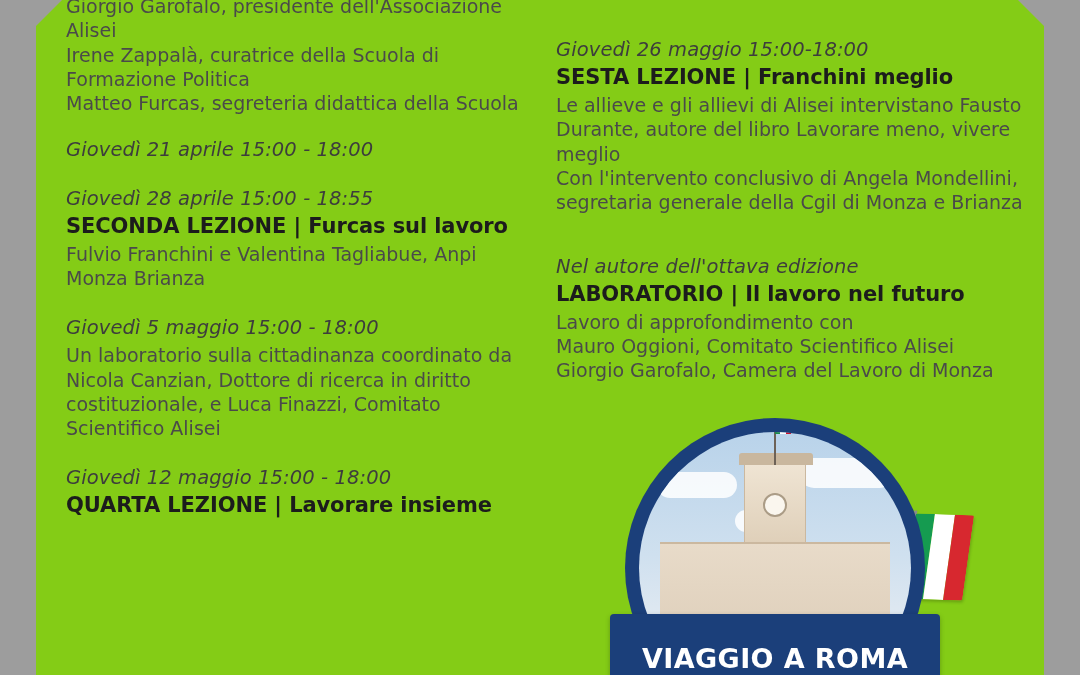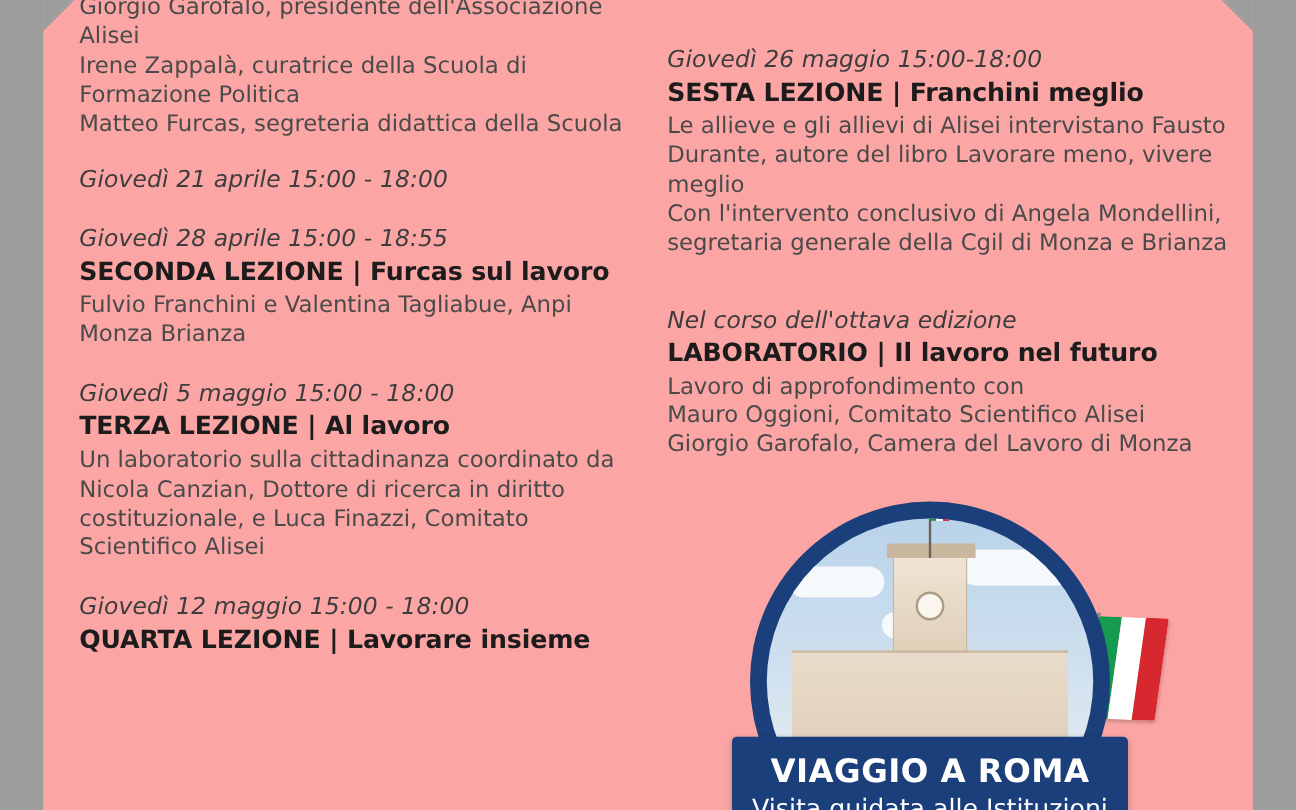--- a/index.html
+++ b/index.html
@@ -11,21 +11,21 @@
     height: 675px;
     overflow: hidden;
     background: #f2f2f2;
     font-family: "DejaVu Sans", "Liberation Sans", sans-serif;
     color: #3b3b3b;
     position: relative;
   }
   .page {
     position: absolute;
     inset: 0;
-    background: #fca5a5;
+    background: #84cc16;
   }
   
   .edge-left {
     position: absolute;
     left: 0; top: 0; bottom: 0;
     width: 36px;
     background: #9d9d9d;
   }
   .edge-right {
     position: absolute;
@@ -212,21 +212,21 @@
     width: 330px;
     height: 96px;
     background: #1b3f7a;
     color: #ffffff;
     text-align: center;
     border-radius: 4px;
     box-shadow: 0 2px 5px rgba(0,0,0,.25);
     overflow: hidden;
   }
   .ribbon .r1 {
-    margin-top: 14px;
+    margin-top: 29px;
     font-size: 27px;
     font-weight: bold;
     letter-spacing: .4px;
   }
   .ribbon .r2 {
     margin-top: 3px;
     font-size: 21px;
   }
   .italy-flag {
     position: absolute;
@@ -284,25 +284,20 @@
         <div class="title">
           <span>SECONDA LEZIONE</span>
           <span class="sep">|</span>
           <span>Furcas sul lavoro</span>
         </div>
         <div class="desc">Fulvio Franchini e Valentina Tagliabue, Anpi Monza Brianza</div>
       </div>
 
       <div class="entry">
         <div class="when">Giovedì 5 maggio 15:00 - 18:00</div>
-        <div class="title">
-          <span>TERZA LEZIONE</span>
-          <span class="sep">|</span>
-          <span>Al lavoro</span>
-        </div>
         <div class="desc">Un laboratorio sulla cittadinanza coordinato da Nicola Canzian, Dottore di ricerca in diritto costituzionale, e Luca Finazzi, Comitato Scientifico Alisei</div>
       </div>
 
       <div class="entry">
         <div class="when">Giovedì 12 maggio 15:00 - 18:00</div>
         <div class="title">
           <span>QUARTA LEZIONE</span>
           <span class="sep">|</span>
           <span>Lavorare insieme</span>
         </div>
@@ -321,21 +316,21 @@
           <span class="sep">|</span>
           <span>Franchini meglio</span>
         </div>
         <div class="desc" style="white-space:pre-line">Le allieve e gli allievi di Alisei intervistano Fausto Durante, autore del libro Lavorare meno, vivere meglio
 Con l'intervento conclusivo di Angela Mondellini, segretaria generale della Cgil di Monza e Brianza</div>
       </div>
 
       <div style="height:14px"></div>
 
       <div class="entry">
-        <div class="when">Nel corso dell'ottava edizione</div>
+        <div class="when">Nel autore dell'ottava edizione</div>
         <div class="title">
           <span>LABORATORIO</span>
           <span class="sep">|</span>
           <span>Il lavoro nel futuro</span>
         </div>
         <div class="desc" style="white-space:pre-line">Lavoro di approfondimento con
 Mauro Oggioni, Comitato Scientifico Alisei
 Giorgio Garofalo, Camera del Lavoro di Monza</div>
       </div>
 

